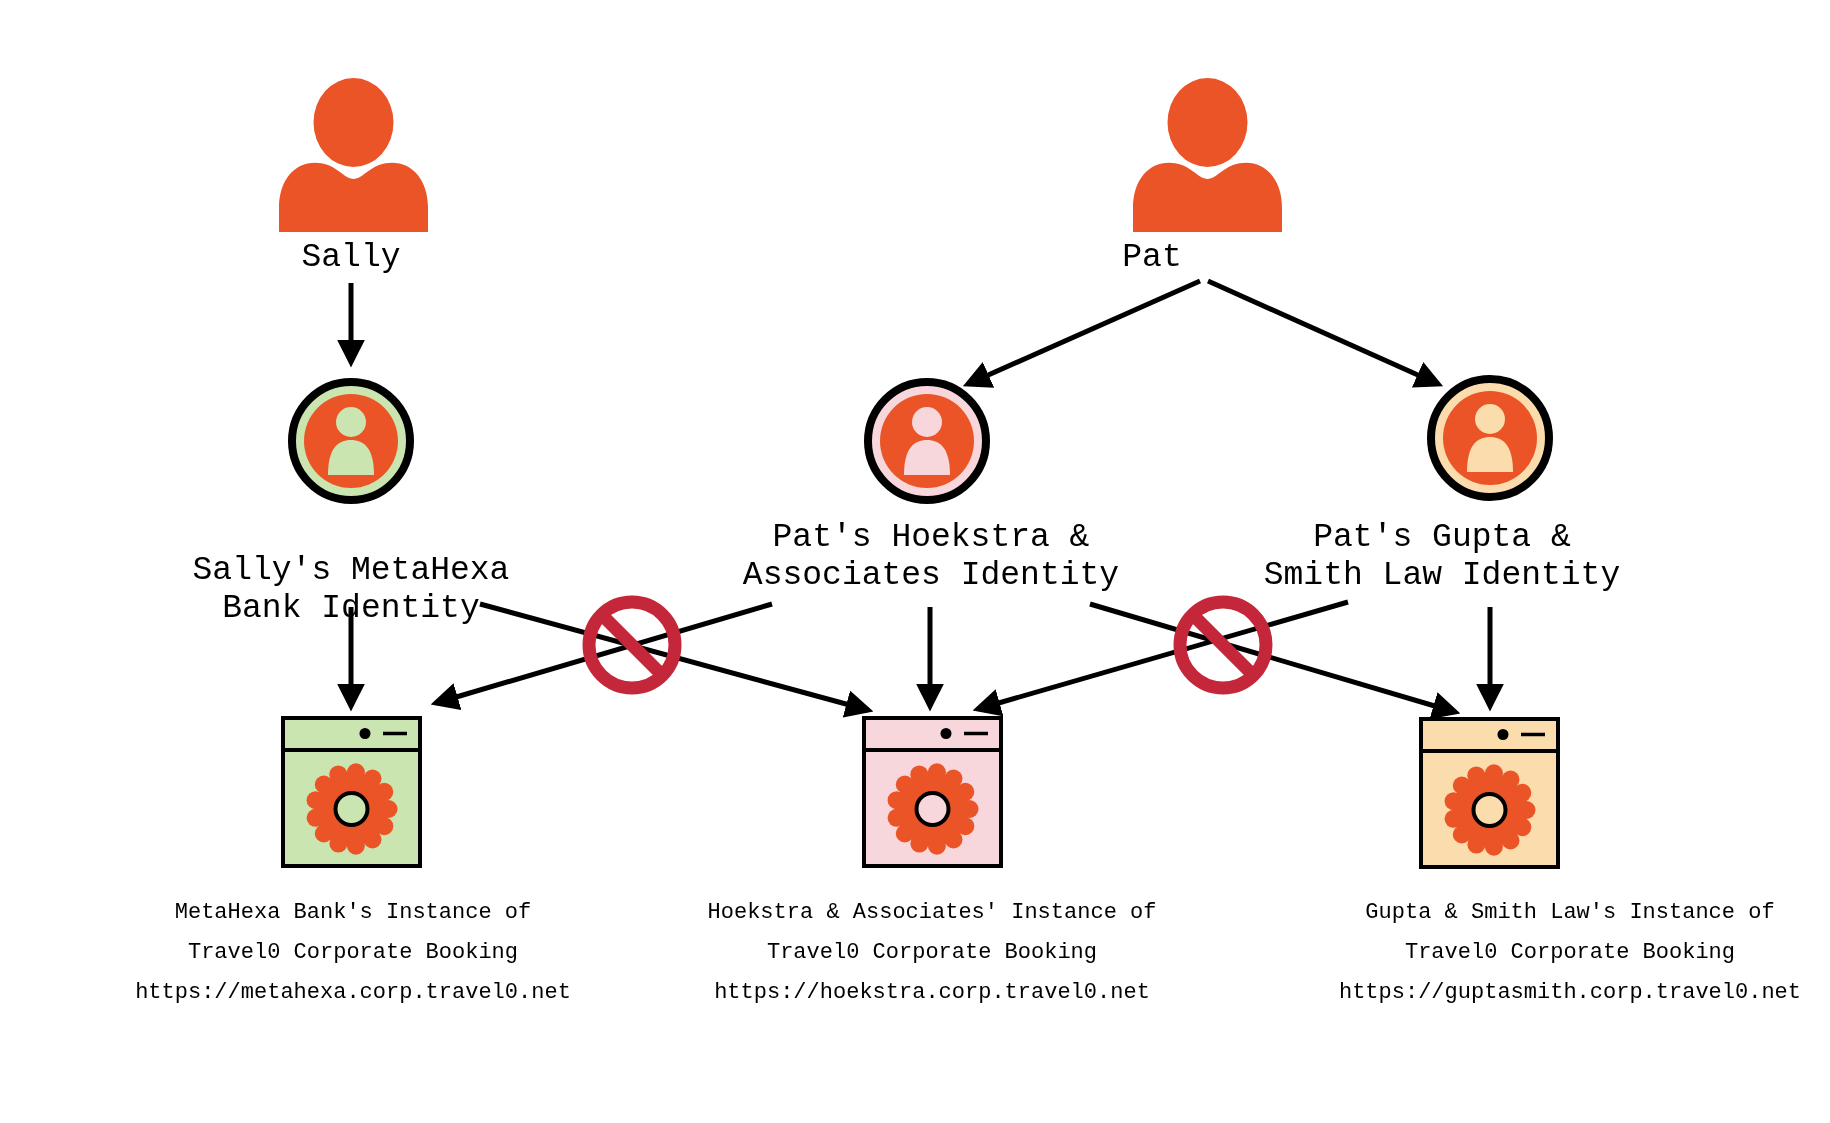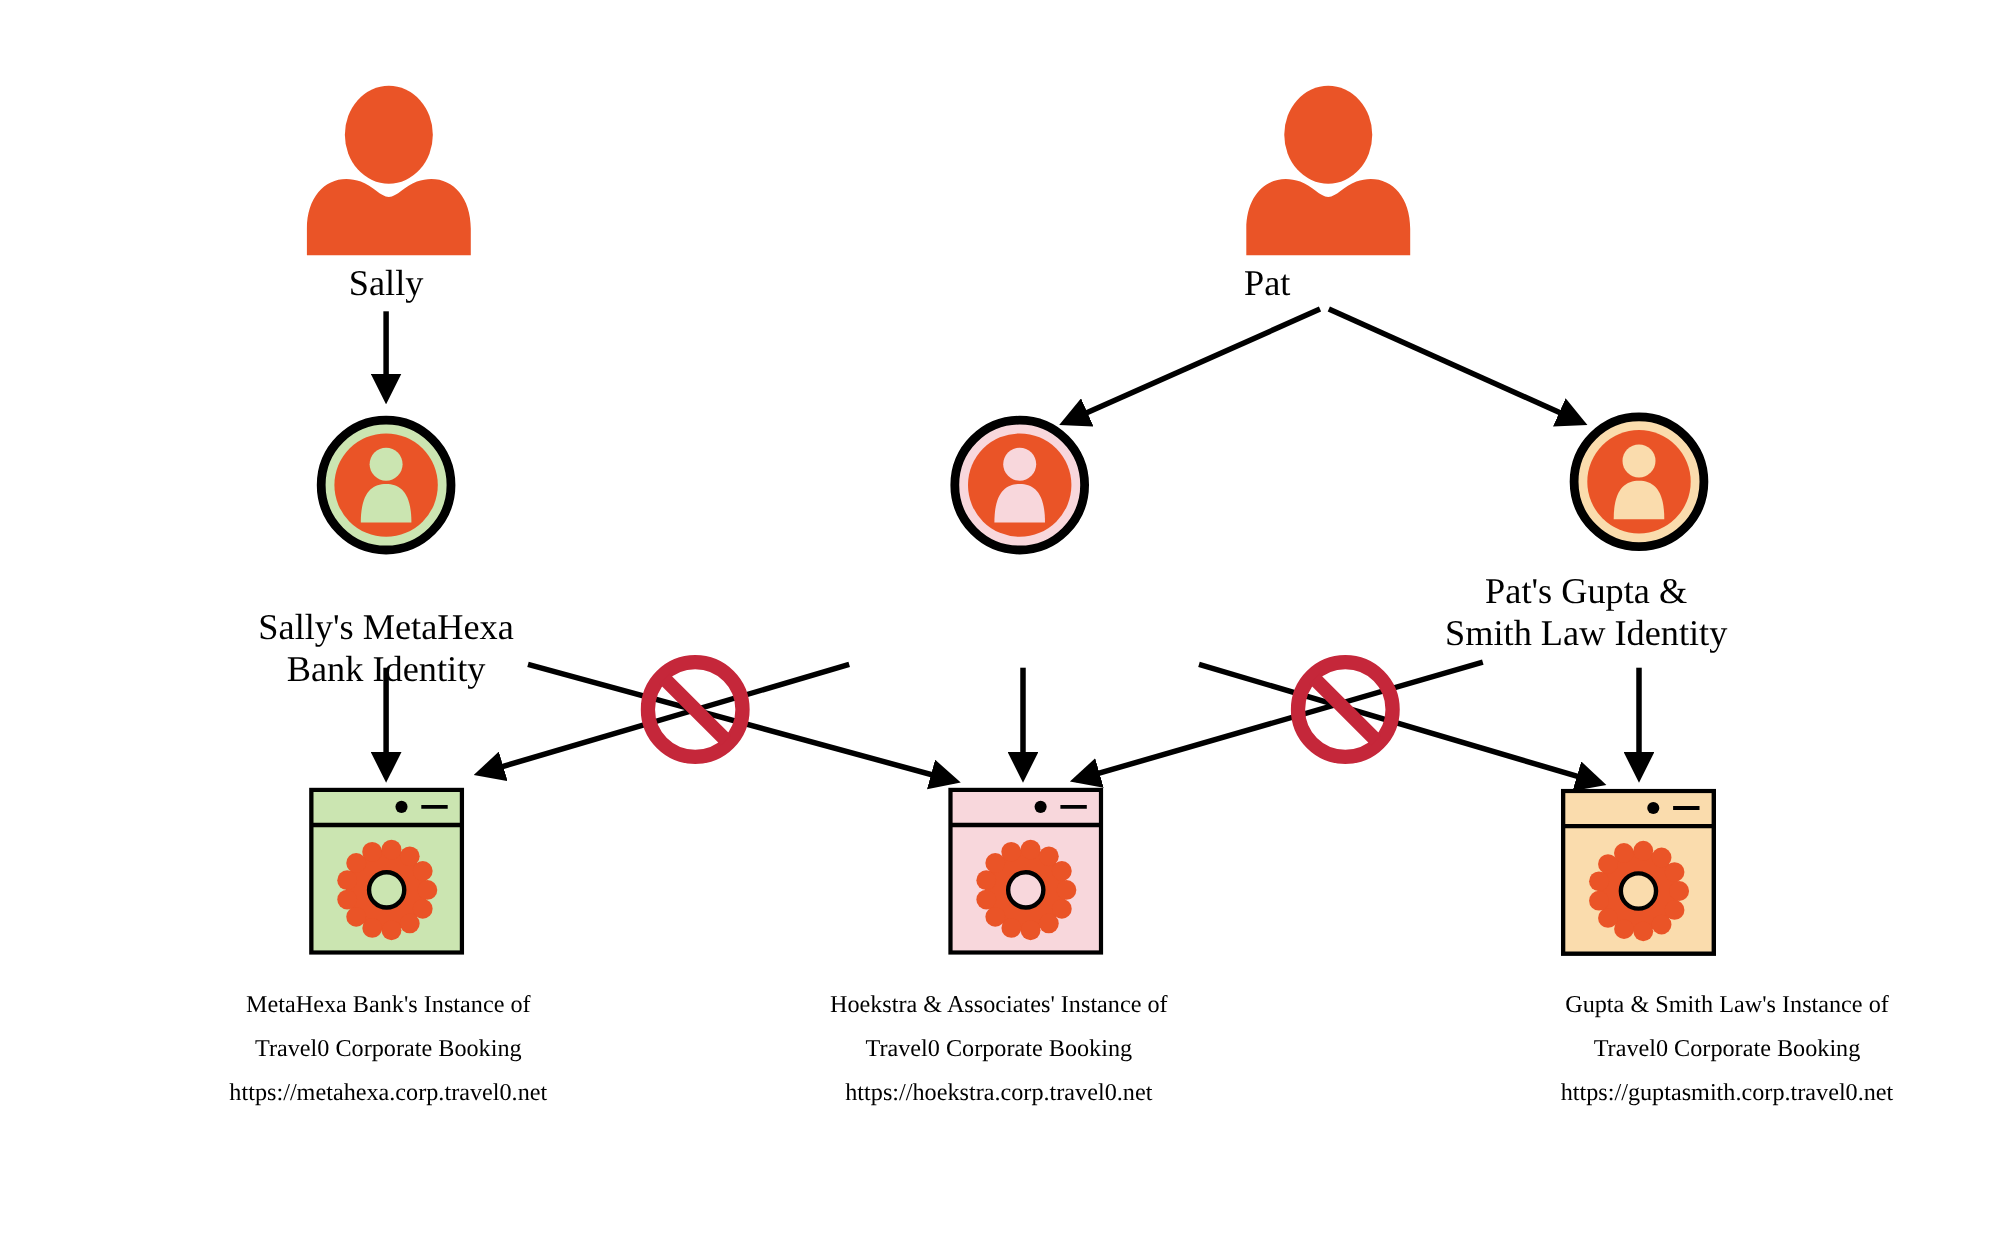--- a/index.html
+++ b/index.html
@@ -1,18 +1,18 @@
 <!DOCTYPE html>
 <html style="--orange: #EA5427; --light-green: #CBE5B1; --pink: #F8D7DC; --peach: #FADCAD; --prohibit-red: #C5273A; --line-black: #000000;"><head>
 <meta charset="utf-8">
 <style>
   html,body{margin:0;padding:0;background:#fff;}
   #canvas{
     position:relative;width:1830px;height:1123px;background:#fff;overflow:hidden;
-    font-family:Liberation Serif, serif;color:#000;
+    font-family:Liberation Mono, monospace;color:#000;
   }
   .abs{position:absolute;}
   .lbl{
     text-align:center;white-space:pre-line;font-size:33px;line-height:38px;color:#000;
   }
   .person-lbl{font-size:33px;line-height:36px;}
   .inst-lbl{font-size:22px;line-height:40px;}
   svg{display:block;}
   .stroke-black{stroke:#000;}
 </style>
@@ -73,20 +73,22 @@
   </svg>
   <div class="abs lbl" style="left:141px;top:552px;width:420px">Sally's MetaHexa
 Bank Identity</div>
 
   <svg class="abs" style="left:860px;top:374px" width="134" height="134" viewBox="0 0 134 134">
     <circle cx="67" cy="67" r="59" style="fill:var(--pink);stroke:#000" stroke-width="8"></circle>
     <circle cx="67" cy="67" r="47" style="fill:var(--orange)"></circle>
     <circle cx="67" cy="48" r="15" style="fill:var(--pink)"></circle>
     <path d="M44,101 C44,74 54,66 67,66 C80,66 90,74 90,101 Z" style="fill:var(--pink)"></path>
   </svg>
+  <div class="abs lbl" style="left:721px;top:519px;width:420px">Pat's Hoekstra &amp;
+Associates Identity</div>
 
   <svg class="abs" style="left:1423px;top:371px" width="134" height="134" viewBox="0 0 134 134">
     <circle cx="67" cy="67" r="59" style="fill:var(--peach);stroke:#000" stroke-width="8"></circle>
     <circle cx="67" cy="67" r="47" style="fill:var(--orange)"></circle>
     <circle cx="67" cy="48" r="15" style="fill:var(--peach)"></circle>
     <path d="M44,101 C44,74 54,66 67,66 C80,66 90,74 90,101 Z" style="fill:var(--peach)"></path>
   </svg>
   <div class="abs lbl" style="left:1232px;top:519px;width:420px">Pat's Gupta &amp;
 Smith Law Identity</div>
 
@@ -133,21 +135,21 @@
       <circle cx="-35.9" cy="8.8" r="9"></circle>
         <circle cx="-35.9" cy="-8.8" r="9"></circle>
       <circle cx="-27.7" cy="-24.5" r="9"></circle>
         <circle cx="-13.2" cy="-34.6" r="9"></circle>
       <circle cx="4.4" cy="-36.7" r="9"></circle>
         <circle cx="21" cy="-30.5" r="9"></circle>
       <circle cx="32.8" cy="-17.2" r="9"></circle>
       <circle r="16" style="fill:var(--pink);stroke:#000" stroke-width="4"></circle>
     </g>
   </svg>
-  <div class="abs lbl inst-lbl" style="left:628px;top:893px;width:560px">Hoekstra &amp; Associates' Instance of
+  <div class="abs lbl inst-lbl" style="left:652px;top:893px;width:560px">Hoekstra &amp; Associates' Instance of
 Travel0 Corporate Booking
 https://hoekstra.corp.travel0.net</div>
 
   <svg class="abs" style="left:1419px;top:717px" width="141" height="152" viewBox="0 0 141 152">
     <rect x="2" y="2" width="137" height="148" style="fill:var(--peach);stroke:#000" stroke-width="4"></rect>
     <line x1="2" y1="34" x2="139" y2="34" class="stroke-black" stroke-width="4"></line>
     <circle cx="84" cy="17.5" r="5.5" fill="#000"></circle>
     <line x1="102" y1="17.5" x2="126" y2="17.5" class="stroke-black" stroke-width="3.5"></line>
     <g transform="translate(70.5,93)" style="fill:var(--orange)">
       <circle r="37"></circle>

